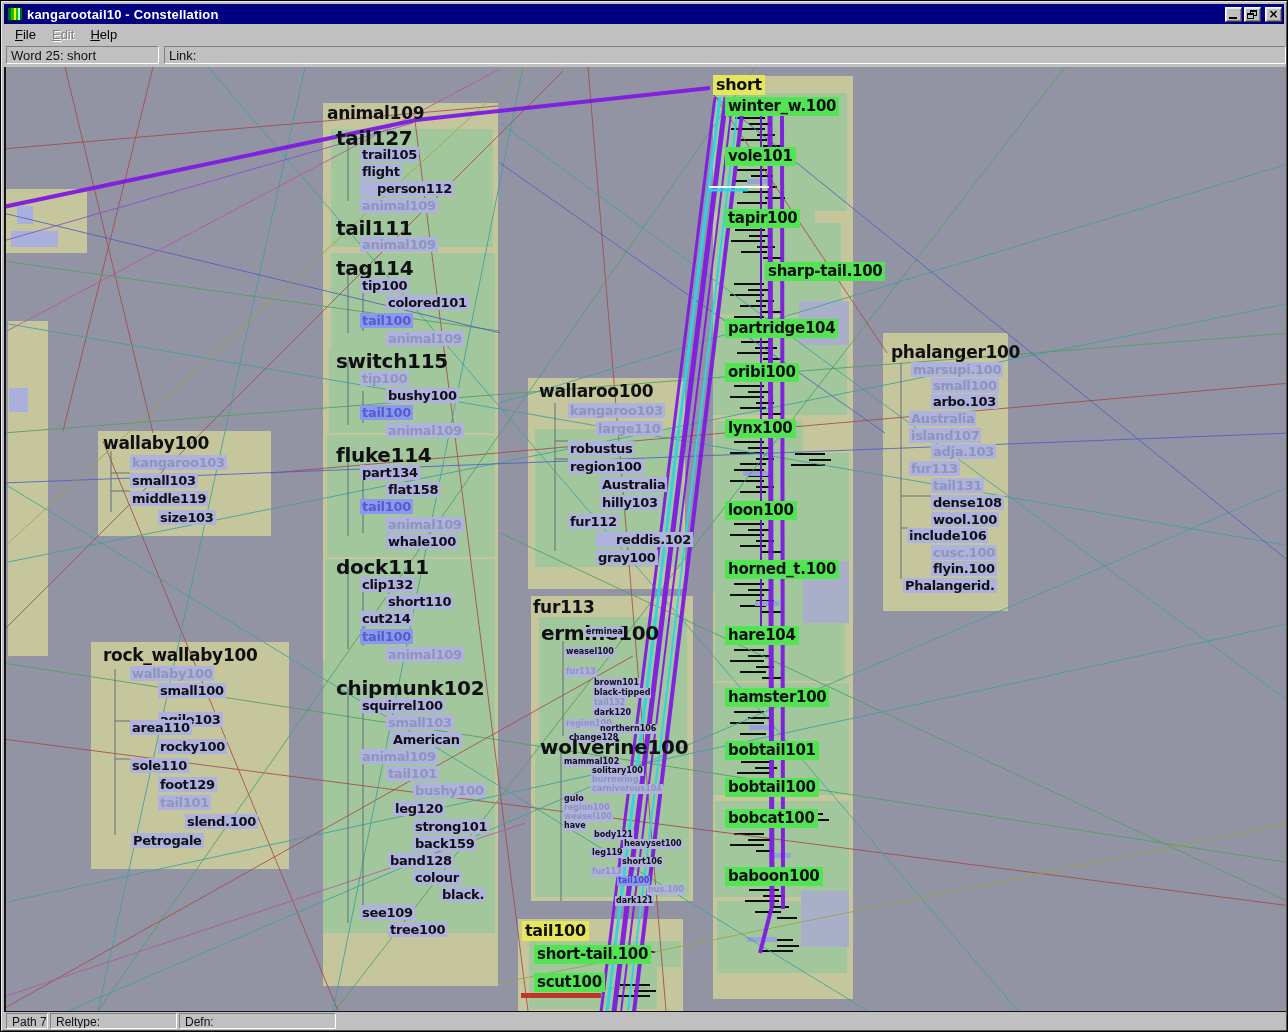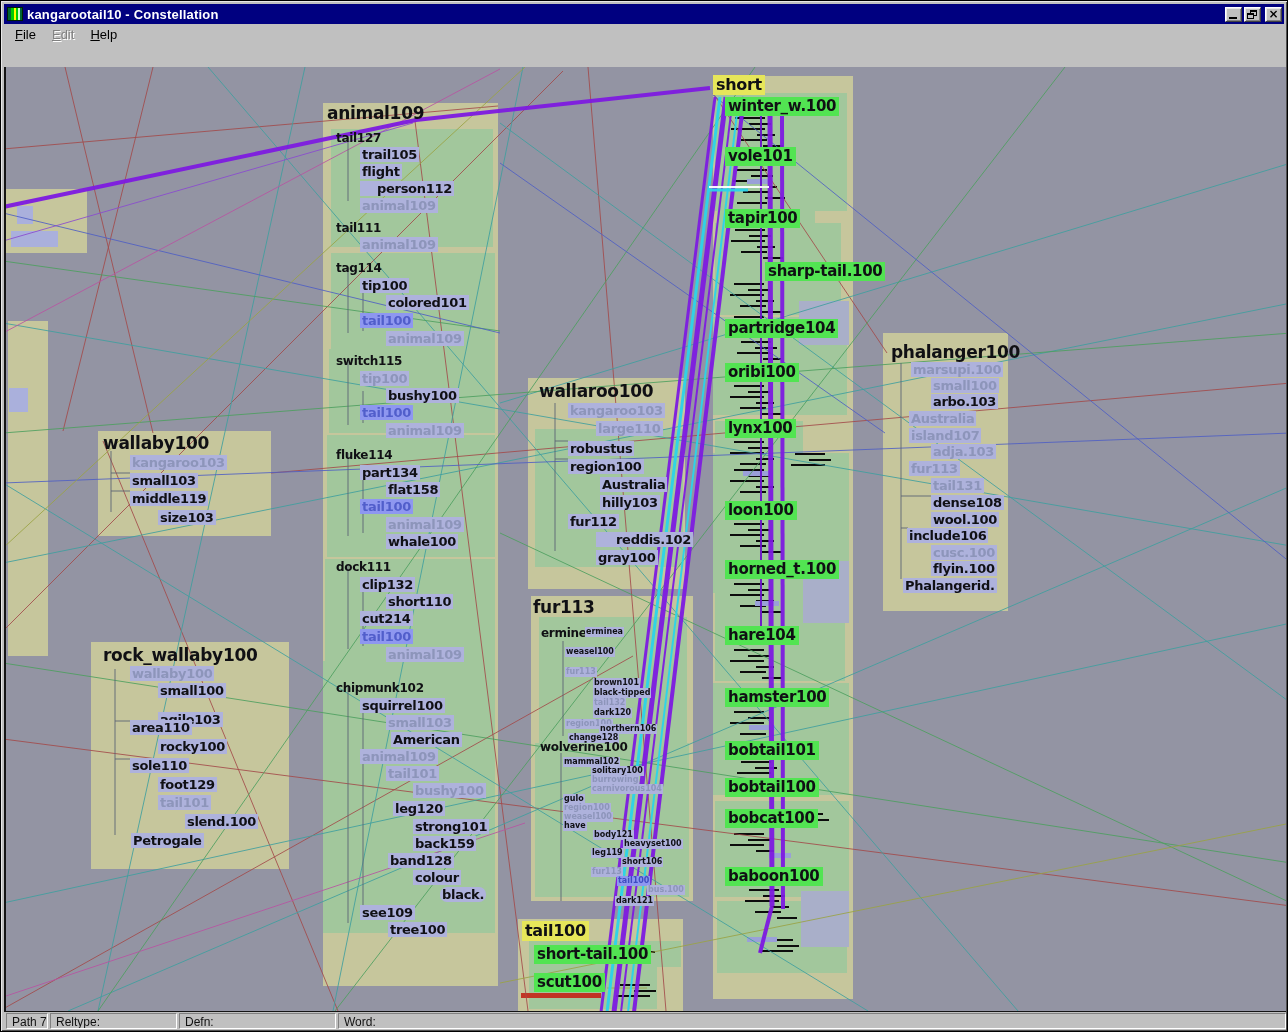--- a/index.html
+++ b/index.html
@@ -37,21 +37,21 @@
   
   .graph-canvas{position:absolute;left:3px;top:66px;width:1282px;height:945px;background:var(--canvas-bg);
                 overflow:hidden;border-left:2px solid #141414;border-bottom:1px solid #141414;}
   .panel{position:absolute;}
   .edges{position:absolute;left:0;top:0;pointer-events:none;}
   .tick{position:absolute;height:2px;background:#0c0c0c;}
   .bar{position:absolute;}
   .node{position:absolute;white-space:nowrap;font-family:"DejaVu Sans",sans-serif;font-weight:bold;
         color:#101014;letter-spacing:-0.3px;}
   .s-h1{font-size:17px;line-height:19px;}
-  .s-h2{font-size:12px;line-height:18px;}
+  .s-h2{font-size:20px;line-height:18px;}
   .s-n {font-size:13px;line-height:15px;background:var(--lavender);padding:0 2px;}
   .s-d {font-size:13px;line-height:15px;background:var(--lavender);padding:0 2px;color:var(--dim-text);}
   .s-b {font-size:13px;line-height:15px;background:var(--label-blue);padding:0 2px;color:#515ecb;}
   .s-g {font-size:15px;line-height:19px;background:var(--label-green);padding:0 3px;}
   .s-y {font-size:16px;line-height:20px;background:var(--label-yellow);padding:0 3px;}
   .s-sn{font-size:8px;line-height:10px;background:var(--lavender);padding:0 1px;letter-spacing:0;}
   .s-sd{font-size:8px;line-height:10px;background:var(--lavender);padding:0 1px;color:var(--dim-text);letter-spacing:0;}
   .s-sb{font-size:8px;line-height:10px;background:var(--label-blue);padding:0 1px;color:#3f4cc0;letter-spacing:0;}
   
   .statusbar{position:absolute;left:3px;right:3px;top:1011px;height:18px;background:#c0c0c0;}
@@ -83,20 +83,24 @@
         </button>
     </span>
   </div>
 
   <div class="menubar">
     <span class="menu-item">File</span>
     <span class="menu-item disabled">Edit</span>
     <span class="menu-item">Help</span>
   </div>
 
+  <div class="toolbar">
+    <div class="tool-field word">Word 25: short</div>
+    <div class="tool-field link">Link:</div>
+  </div>
 
   <div class="graph-canvas">
       <div class="panel" style="left: 317px; top: 36px; width: 175px; height: 883px; background: rgb(198, 198, 156);"></div>
       <div class="panel" style="left: 92px; top: 364px; width: 173px; height: 105px; background: rgb(198, 198, 156);"></div>
       <div class="panel" style="left: 85px; top: 575px; width: 198px; height: 227px; background: rgb(198, 198, 156);"></div>
       <div class="panel" style="left: 522px; top: 311px; width: 157px; height: 211px; background: rgb(198, 198, 156);"></div>
       <div class="panel" style="left: 525px; top: 529px; width: 162px; height: 305px; background: rgb(198, 198, 156);"></div>
       <div class="panel" style="left: 707px; top: 9px; width: 140px; height: 923px; background: rgb(198, 198, 156);"></div>
       <div class="panel" style="left: 877px; top: 266px; width: 125px; height: 278px; background: rgb(198, 198, 156);"></div>
       <div class="panel" style="left: 512px; top: 852px; width: 165px; height: 92px; background: rgb(198, 198, 156);"></div>
@@ -446,16 +450,15 @@
       <div class="node s-n" style="left: 897px; top: 511px;">Phalangerid.</div>
       <div class="node s-y" style="left: 516px; top: 854px;">tail100</div>
       <div class="node s-g" style="left: 528px; top: 878px;">short-tail.100</div>
       <div class="node s-g" style="left: 528px; top: 906px;">scut100</div>
     </div>
 
   <div class="statusbar">
     <div class="status-panel sp-path">Path 7</div>
     <div class="status-panel sp-reltype">Reltype:</div>
     <div class="status-panel sp-defn">Defn:</div>
-    <div class="status-panel sp-word">Word:</div>
   </div>
 
 </div>
 
 </body></html>

